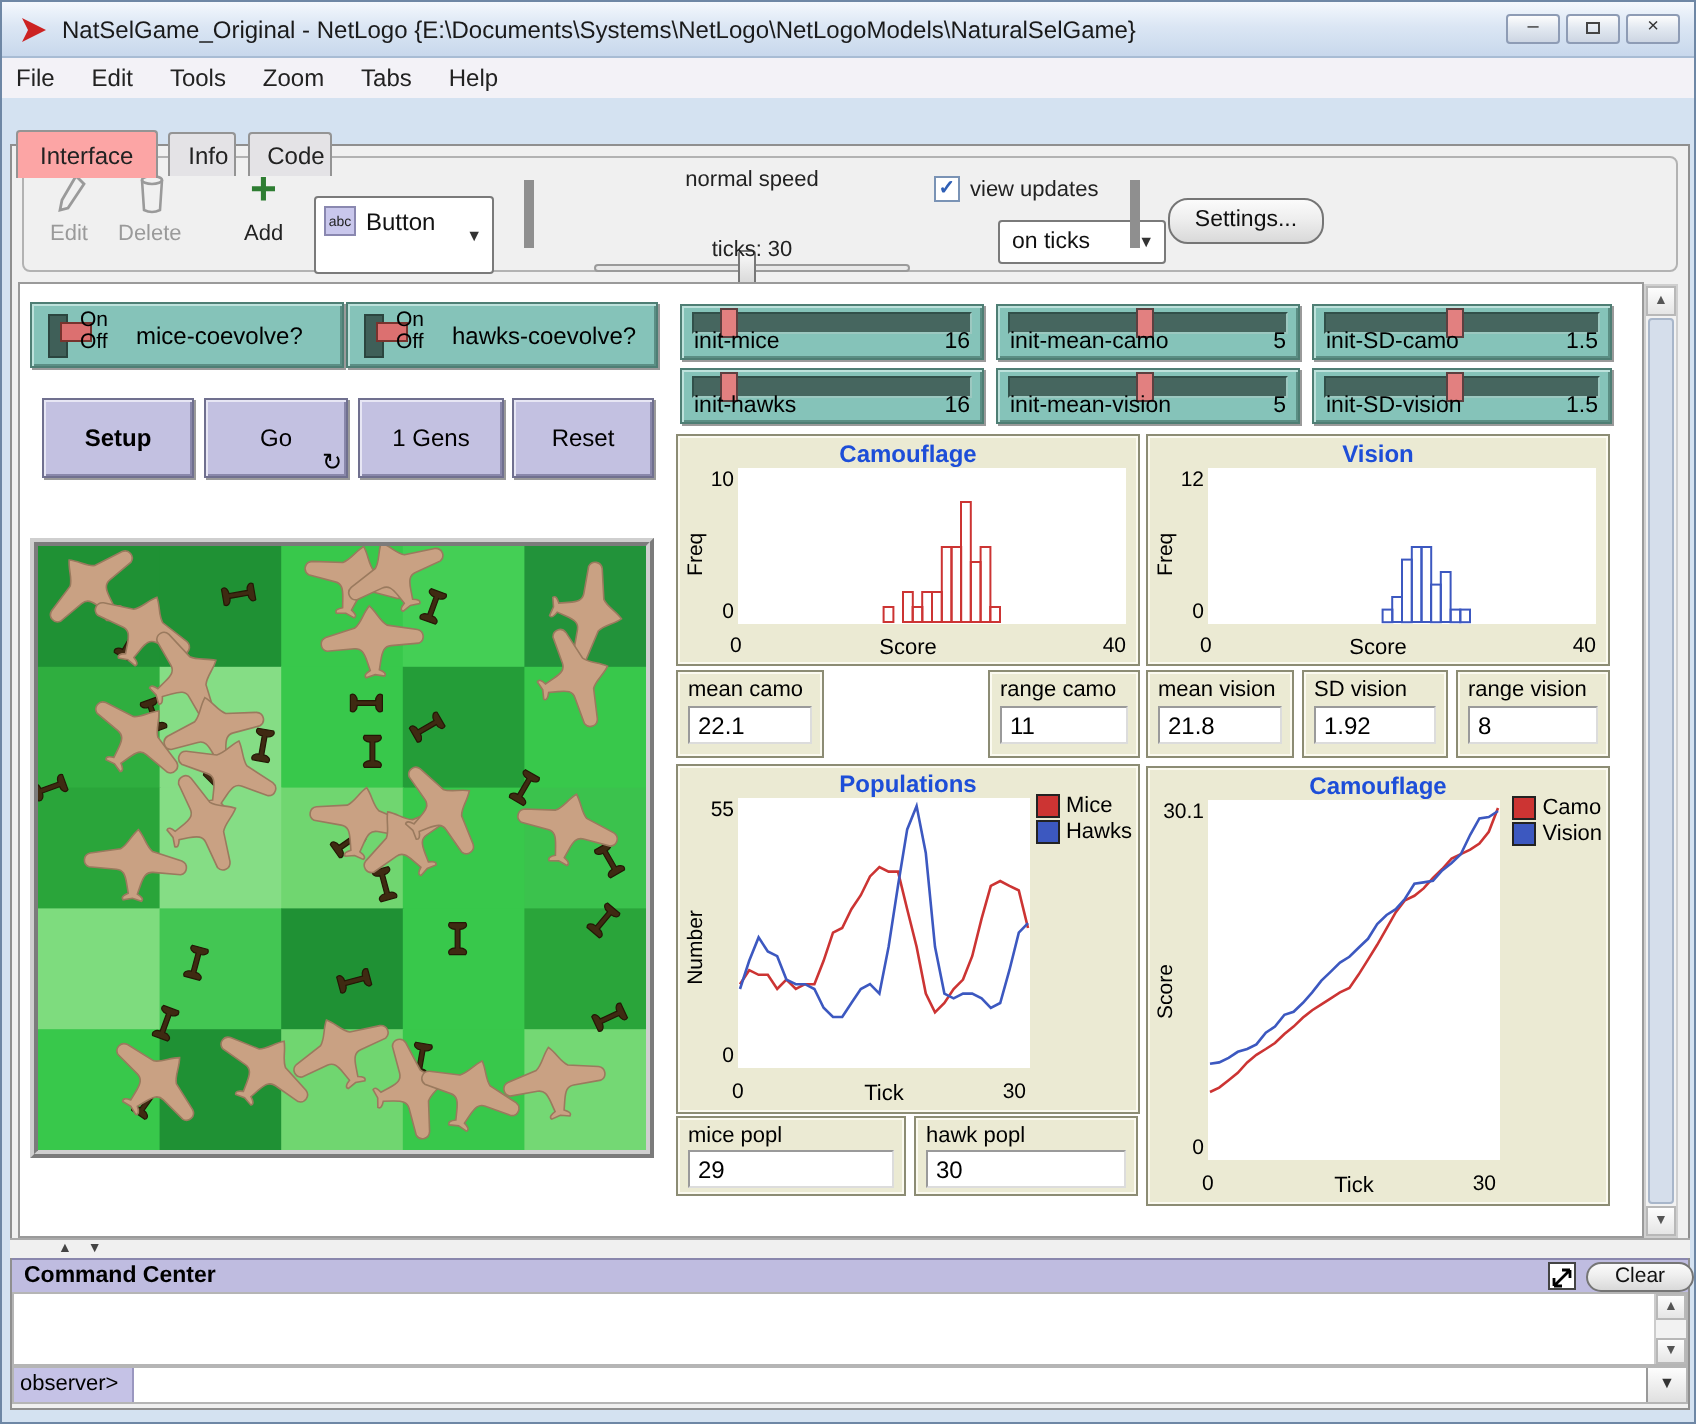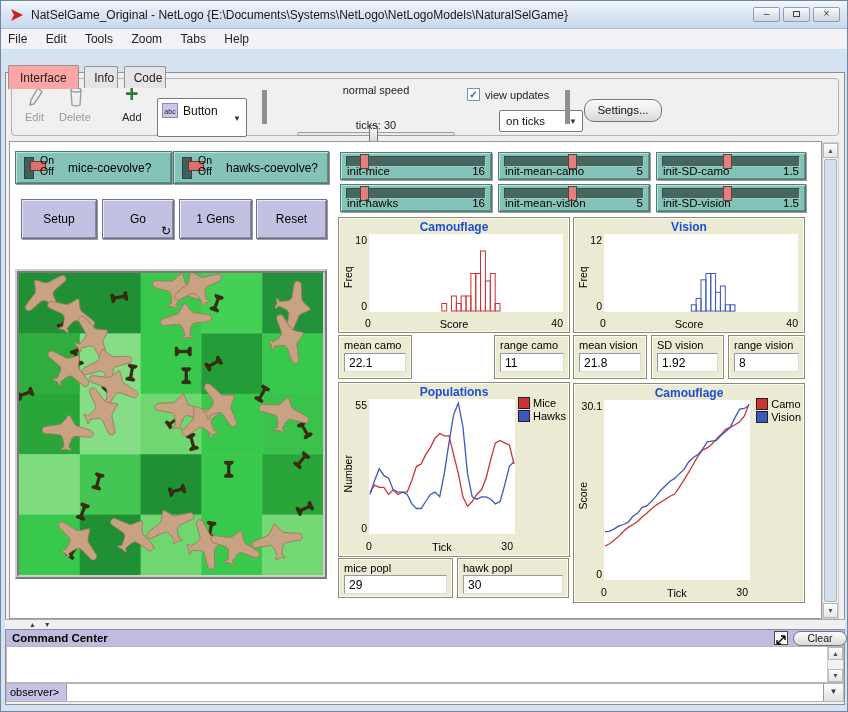--- a/index.html
+++ b/index.html
@@ -197,21 +197,21 @@
   </div>
   <div class="nl-switch" style="left:172px;top:150px;width:156px;height:33px;">
     <div class="sw-slot">
         <div class="sw-knob"></div>
       </div>
     <span class="sw-on">On</span>
     <span class="sw-off">Off</span>
     <span class="sw-label">hawks-coevolve?</span>
   </div>
 
-  <div class="nl-button" style="left:20px;top:198px;width:76px;height:40px;">
+  <div class="nl-button" style="left:20px;top:198px;width:76px;height:40px;font-weight:bold;">
     <span>Setup</span>
   </div>
   <div class="nl-button" style="left:101px;top:198px;width:72px;height:40px;">
     <span>Go</span>
     <span class="forever-icon">↻</span>
   </div>
   <div class="nl-button" style="left:178px;top:198px;width:73px;height:40px;">
     <span>1 Gens</span>
   </div>
   <div class="nl-button" style="left:255px;top:198px;width:71px;height:40px;">

